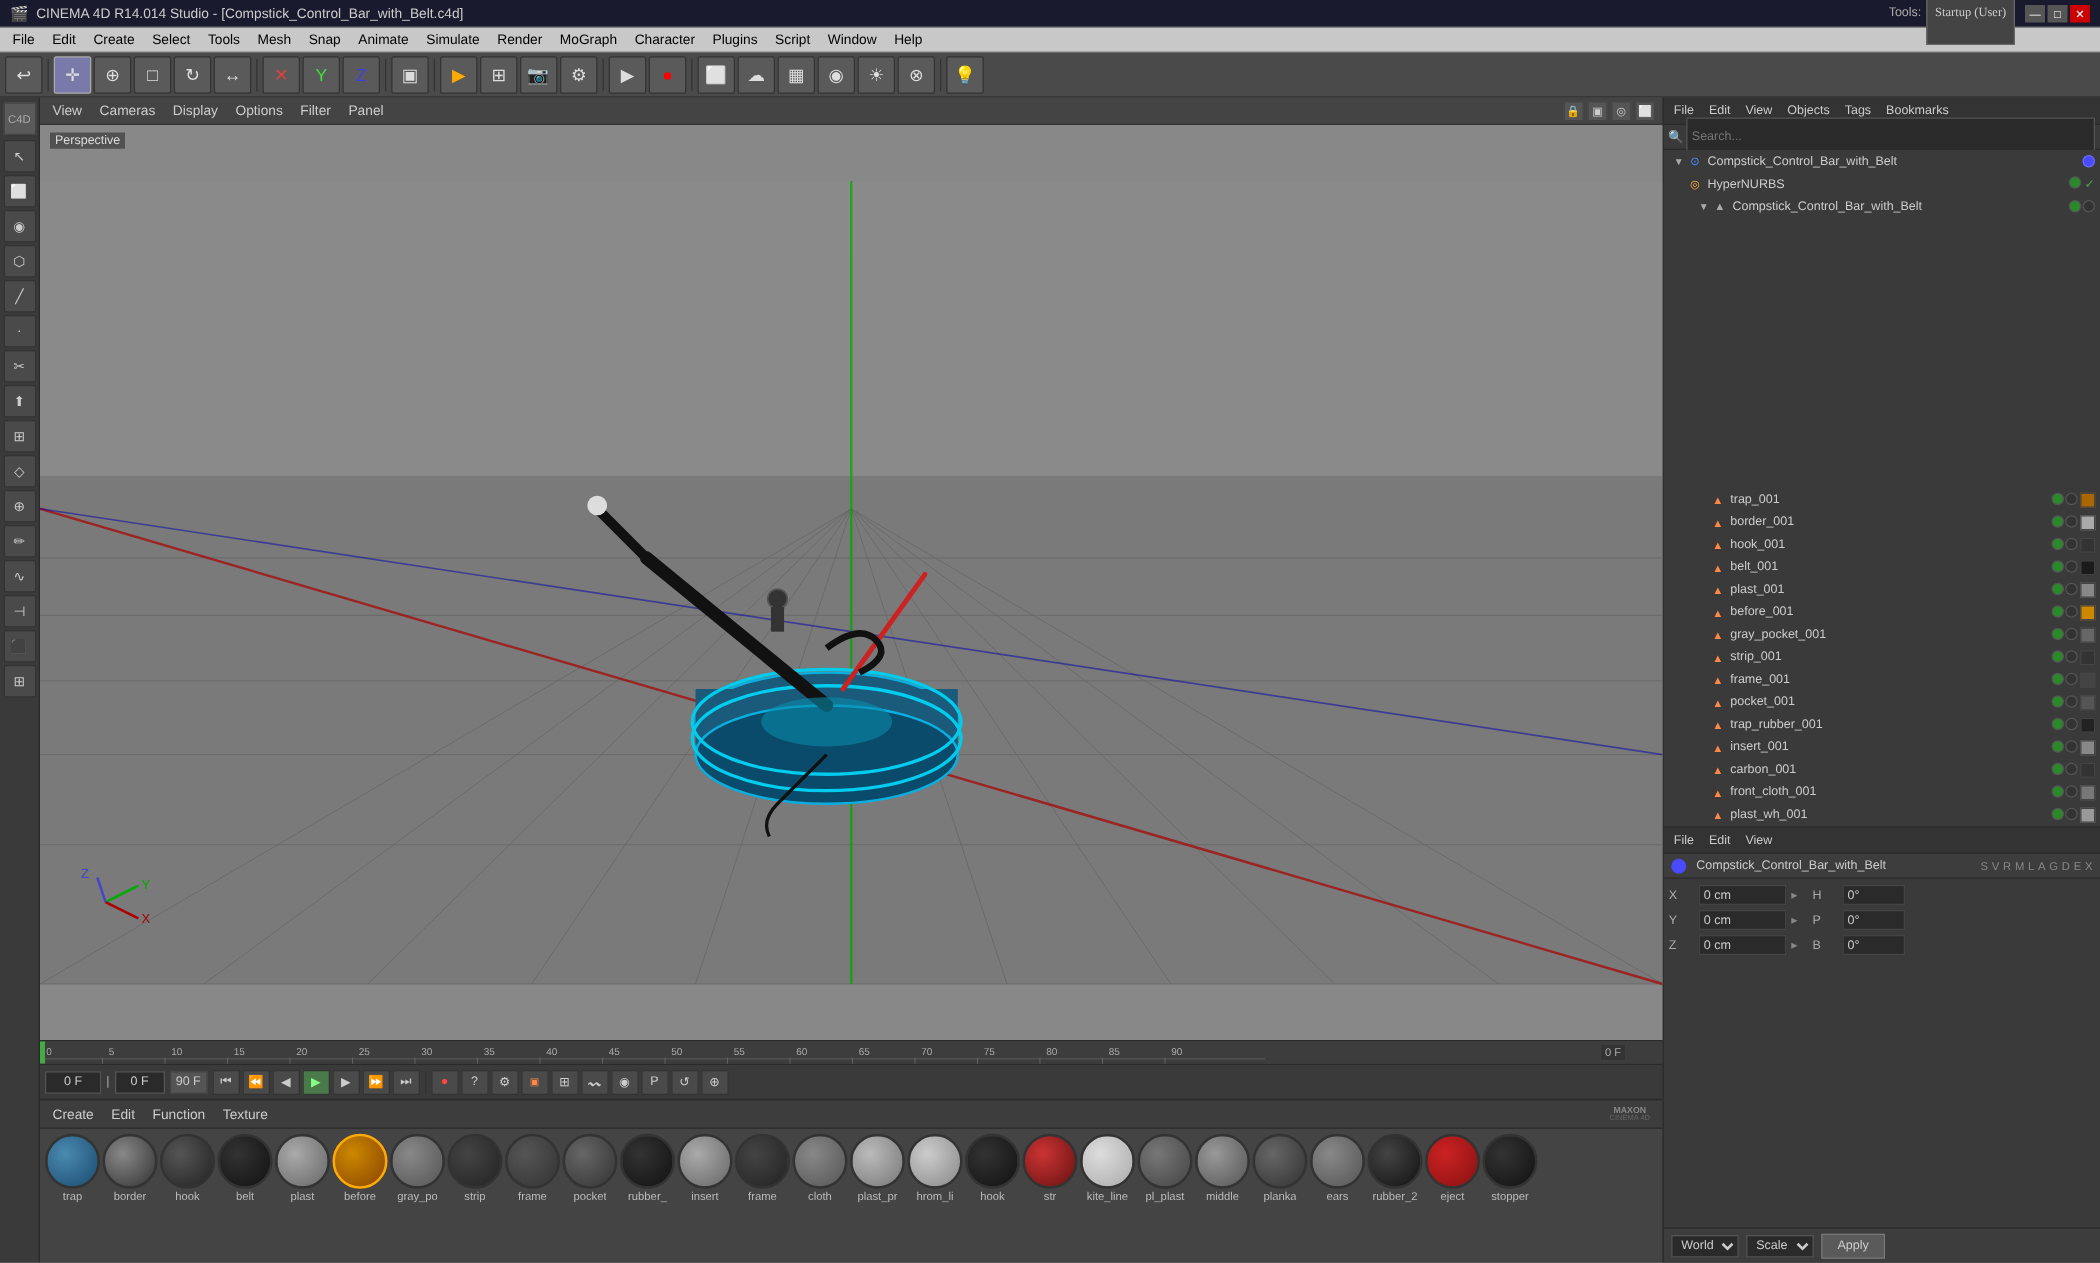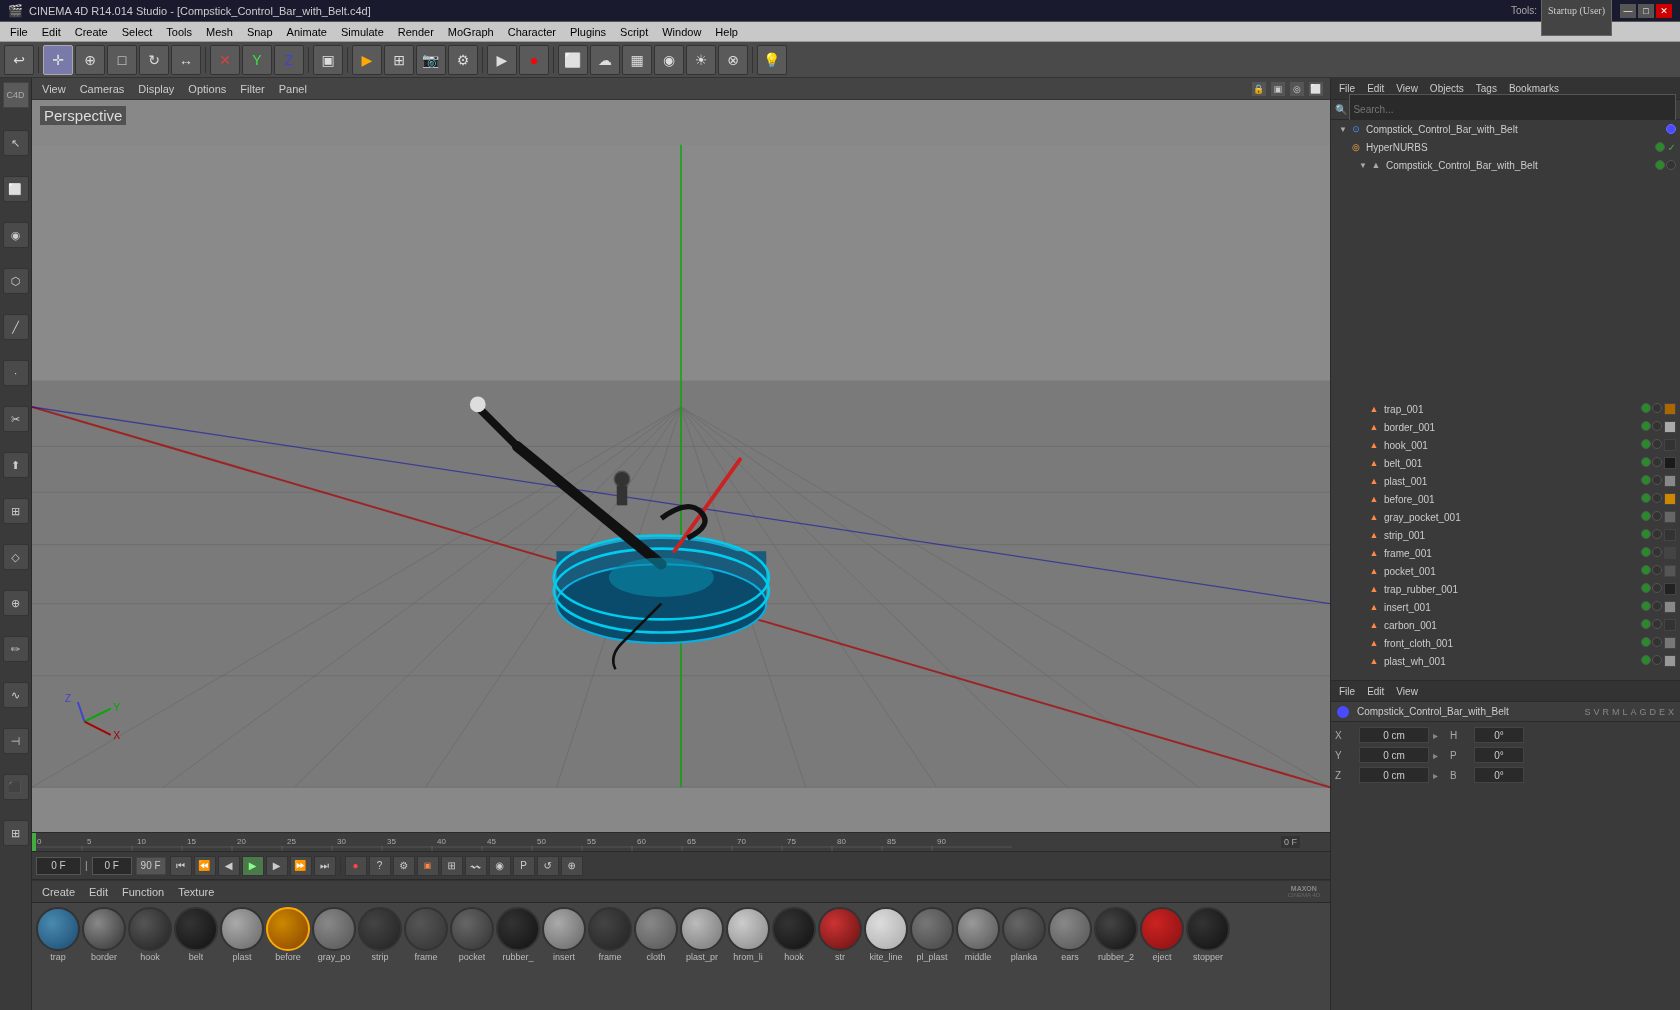--- a/index.html
+++ b/index.html
@@ -19,21 +19,21 @@
     
     #main-toolbar { height: 36px; background: #4a4a4a; display: flex; align-items: center; padding: 2px 4px; gap: 2px; border-bottom: 1px solid #333; }
     .toolbar-btn { width: 30px; height: 30px; background: #5a5a5a; border: 1px solid #333; display: flex; align-items: center; justify-content: center; cursor: pointer; border-radius: 2px; font-size: 14px; color: #ddd; }
     .toolbar-btn.active { background: #7a7aaa; border-color: #aaa; }
     .toolbar-sep { width: 1px; height: 26px; background: #333; margin: 0 2px; }
 
     
     #main-content { display: flex; height: calc(1010px - 22px - 20px - 36px); }
 
     
-    #left-sidebar { width: 32px; background: #3a3a3a; border-right: 1px solid #2a2a2a; display: flex; flex-direction: column; align-items: center; padding: 4px 12px; gap: 20px; }
+    #left-sidebar { width: 32px; background: #3a3a3a; border-right: 1px solid #2a2a2a; display: flex; flex-direction: column; align-items: center; padding: 4px 12px; gap: 2px; }
     .left-tool { width: 26px; height: 26px; background: #4a4a4a; border: 1px solid #333; display: flex; align-items: center; justify-content: center; cursor: pointer; font-size: 11px; color: #ccc; border-radius: 2px; }
 
     
     #center-panel { flex: 1; display: flex; flex-direction: column; }
 
     
     #viewport-topbar { height: 22px; background: #444; display: flex; align-items: center; padding: 0 6px; gap: 8px; border-bottom: 1px solid #333; justify-content: space-between; }
     .vp-menu { font-size: 11px; color: #ccc; cursor: pointer; padding: 1px 4px; }
     .vp-icons { display: flex; gap: 3px; }
     .vp-icon { width: 16px; height: 16px; background: #555; border: 1px solid #444; display: flex; align-items: center; justify-content: center; font-size: 9px; cursor: pointer; }
@@ -73,21 +73,21 @@
     .obj-name { flex: 1; }
     .obj-dots { display: flex; gap: 1px; margin-left: auto; }
     .obj-dot { width: 10px; height: 10px; border-radius: 50%; border: 1px solid #555; }
     .obj-dot.green { background: #2a8a2a; }
     .obj-tex { width: 12px; height: 12px; background: #555; border: 1px solid #444; margin-left: 1px; font-size: 7px; display: flex; align-items: center; justify-content: center; }
     .attr-menu { font-size: 10px; color: #ccc; cursor: pointer; padding: 1px 4px; }
     #attr-name-row { height: 20px; background: #3d3d3d; display: flex; align-items: center; padding: 0 6px; border-bottom: 1px solid #2a2a2a; font-size: 10px; color: #ccc; gap: 4px; }
     #attr-content { flex: 1; padding: 4px; display: flex; flex-direction: column; gap: 2px; }
     .attr-row { display: flex; align-items: center; gap: 4px; height: 18px; }
     .attr-label { width: 20px; font-size: 10px; color: #aaa; }
-    .attr-field { width: 80px; height: 16px; background: #2a2a2a; border: 1px solid #444; color: #ccc; font-size: 10px; padding: 0 3px; text-align: center; }
+    .attr-field { width: 80px; height: 16px; background: #2a2a2a; border: 1px solid #444; color: #ccc; font-size: 10px; padding: 0 3px; }
     .attr-sep { margin-left: 8px; }
     #attr-bottom { height: 28px; background: #3d3d3d; display: flex; align-items: center; padding: 0 6px; gap: 6px; border-top: 1px solid #2a2a2a; }
     .attr-dropdown { height: 18px; background: #2a2a2a; border: 1px solid #555; color: #ccc; font-size: 10px; padding: 0 3px; }
     .apply-btn { height: 20px; padding: 0 12px; background: #5a5a5a; border: 1px solid #777; color: #ccc; font-size: 10px; cursor: pointer; }
 
     
     ::-webkit-scrollbar { width: 8px; height: 8px; }
     ::-webkit-scrollbar-track { background: #2a2a2a; }
     ::-webkit-scrollbar-thumb { background: #555; }
 
@@ -199,21 +199,21 @@
       </div>
       <div class="vp-icons">
         <div class="vp-icon">🔒</div>
         <div class="vp-icon">▣</div>
         <div class="vp-icon">◎</div>
         <div class="vp-icon">⬜</div>
       </div>
     </div>
 
     <div id="viewport">
-      <div style="position:absolute; top:6px; left:8px; font-size:15px; color:#ddd; background:rgba(0,0,0,0.4); padding:1px 4px; z-index:10;">Perspective</div>
+      <div style="position:absolute; top:6px; left:8px; font-size:10px; color:#ddd; background:rgba(0,0,0,0.4); padding:1px 4px; z-index:10;">Perspective</div>
 
       <svg class="vp-grid" viewBox="0 0 990 490" xmlns="http://www.w3.org/2000/svg">
         <rect width="990" height="490" fill="#808080"></rect>
 
         <defs>
           <pattern id="grid" width="50" height="50" patternUnits="userSpaceOnUse">
             <path d="M 50 0 L 0 0 0 50" fill="none" stroke="#6a6a6a" stroke-width="0.5"></path>
           </pattern>
         </defs>
 
@@ -736,15 +736,24 @@
 
       <div class="attr-row">
         <span class="attr-label">Z</span>
         <input type="text" class="attr-field" value="0 cm" style="width: 70px;">
         <span style="font-size:10px; color:#888;">▸</span>
         <span class="attr-label attr-sep">B</span>
         <input type="text" class="attr-field" value="0°" style="width: 50px;">
       </div>
     </div>
 
+    <div id="attr-bottom">
+      <select class="attr-dropdown">
+        <option>World</option>
+      </select>
+      <select class="attr-dropdown">
+        <option>Scale</option>
+      </select>
+      <button class="apply-btn">Apply</button>
+    </div>
 
   </div>
 </div>
 
 </body></html>

